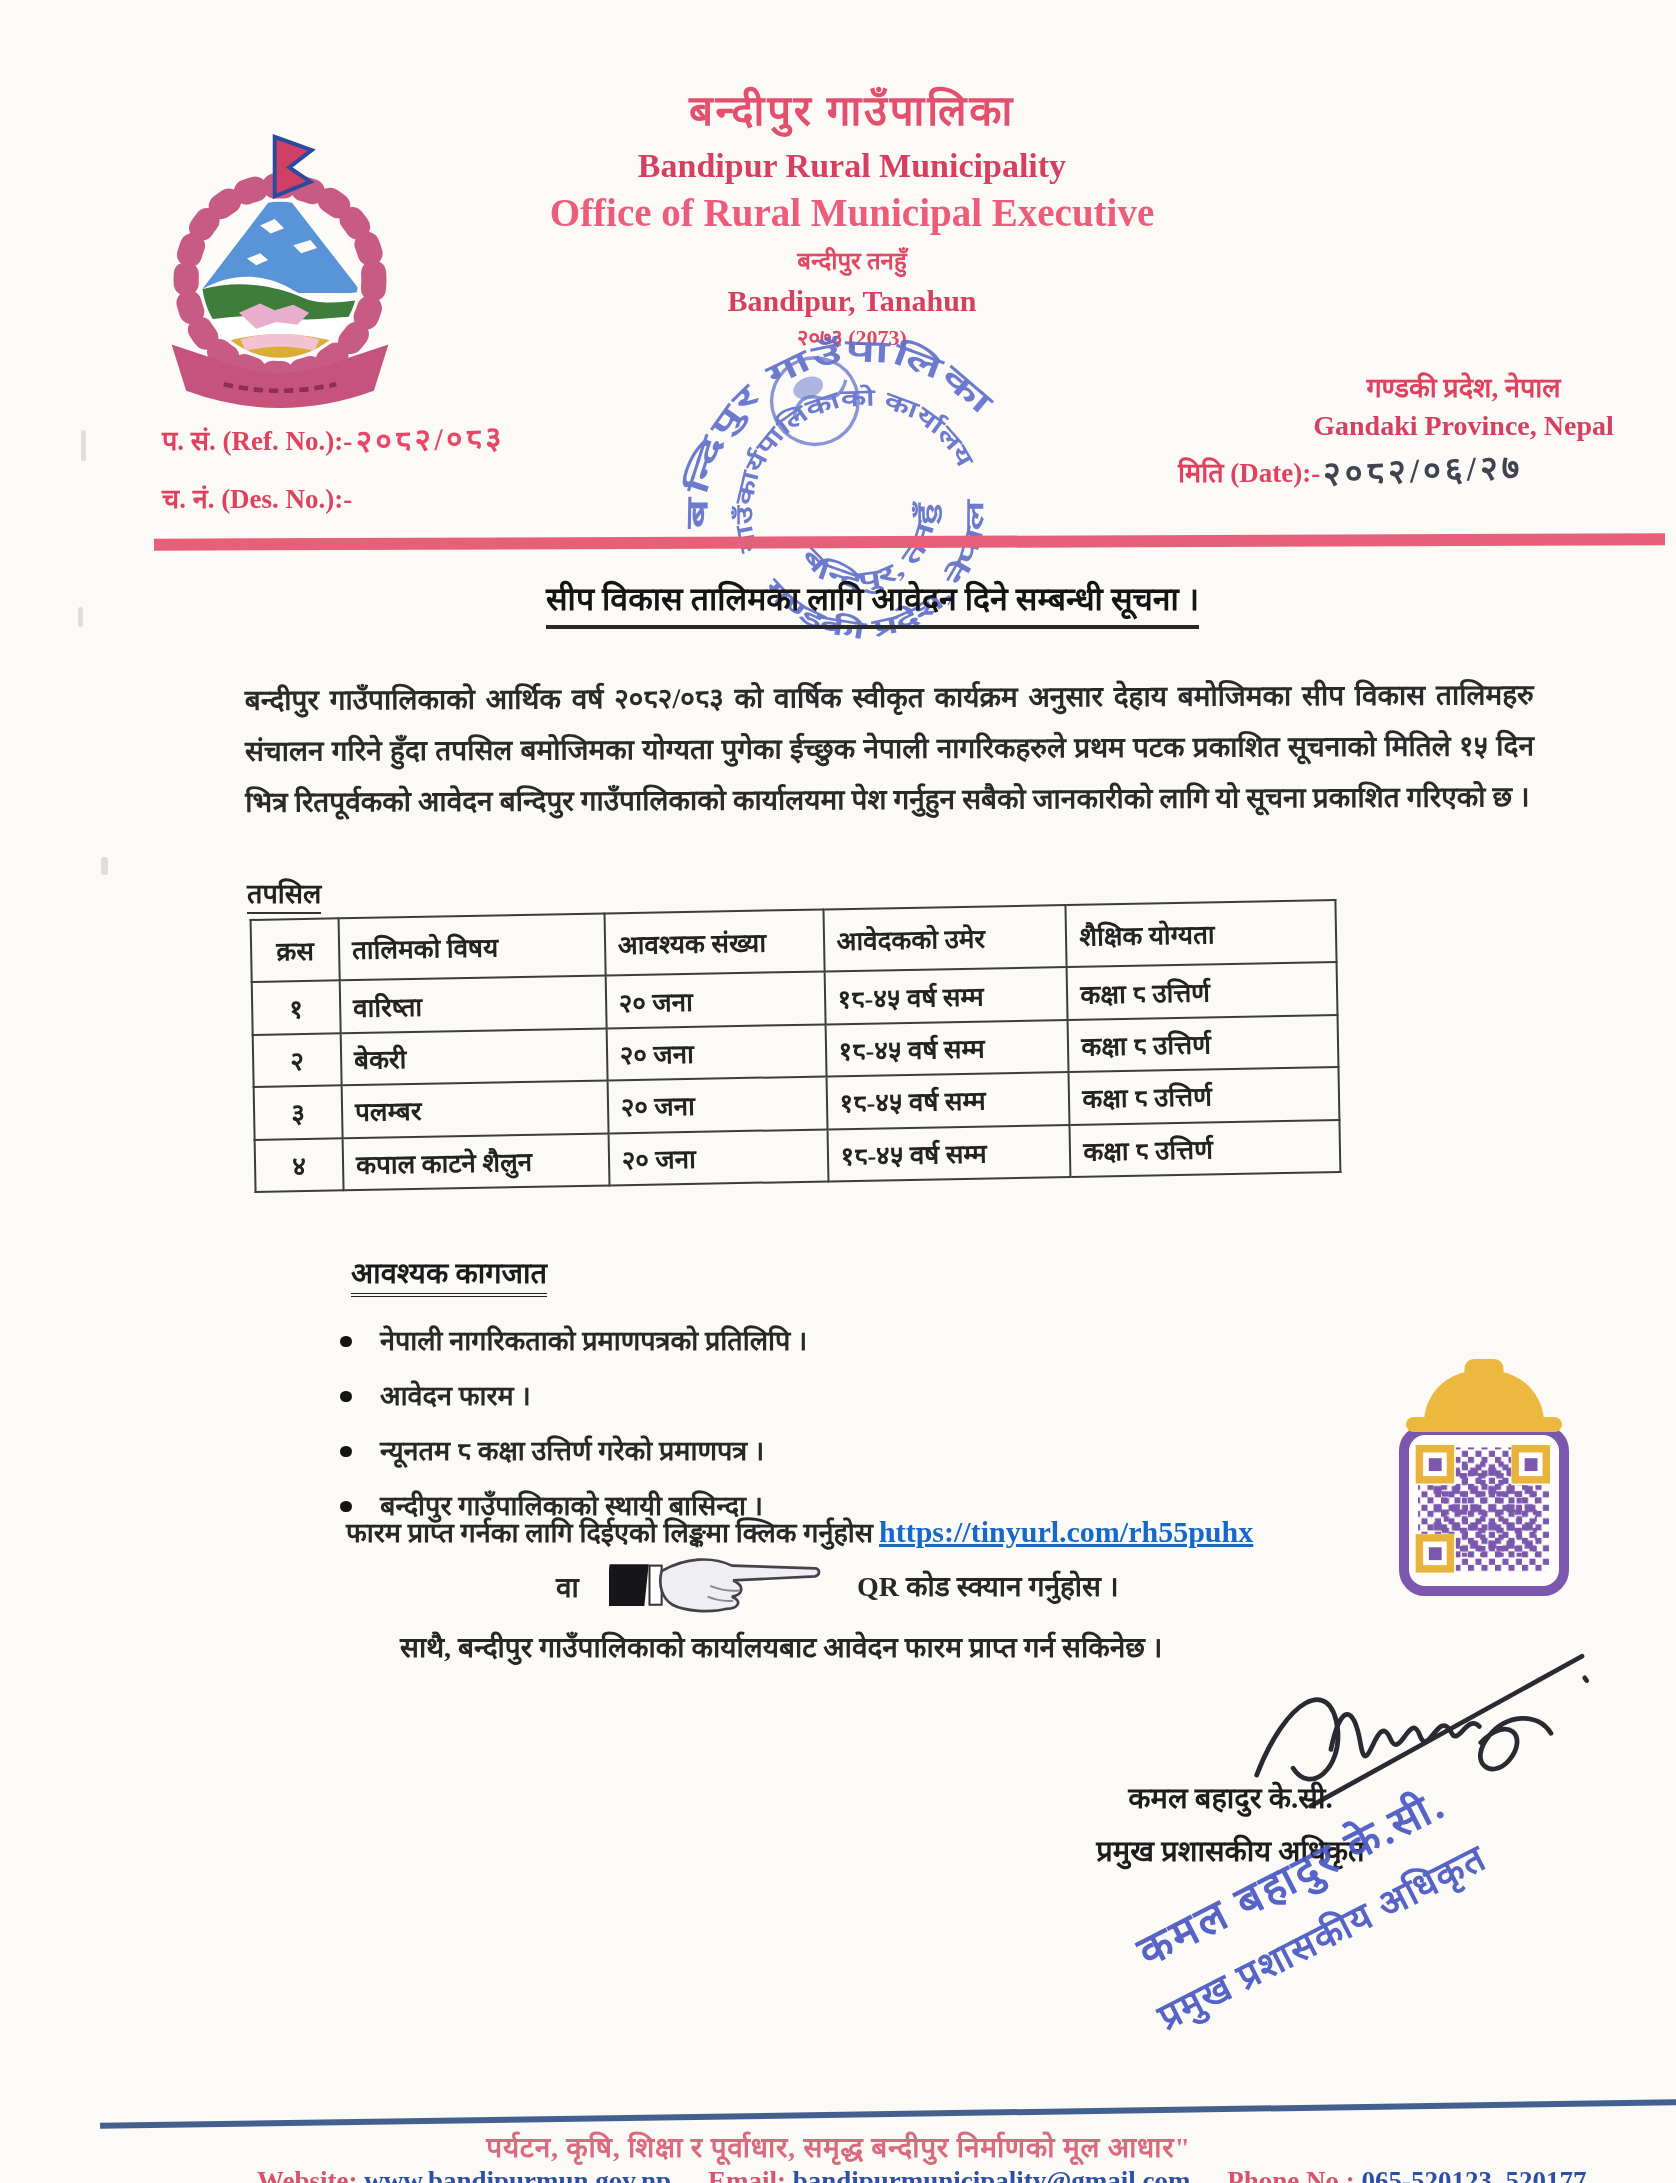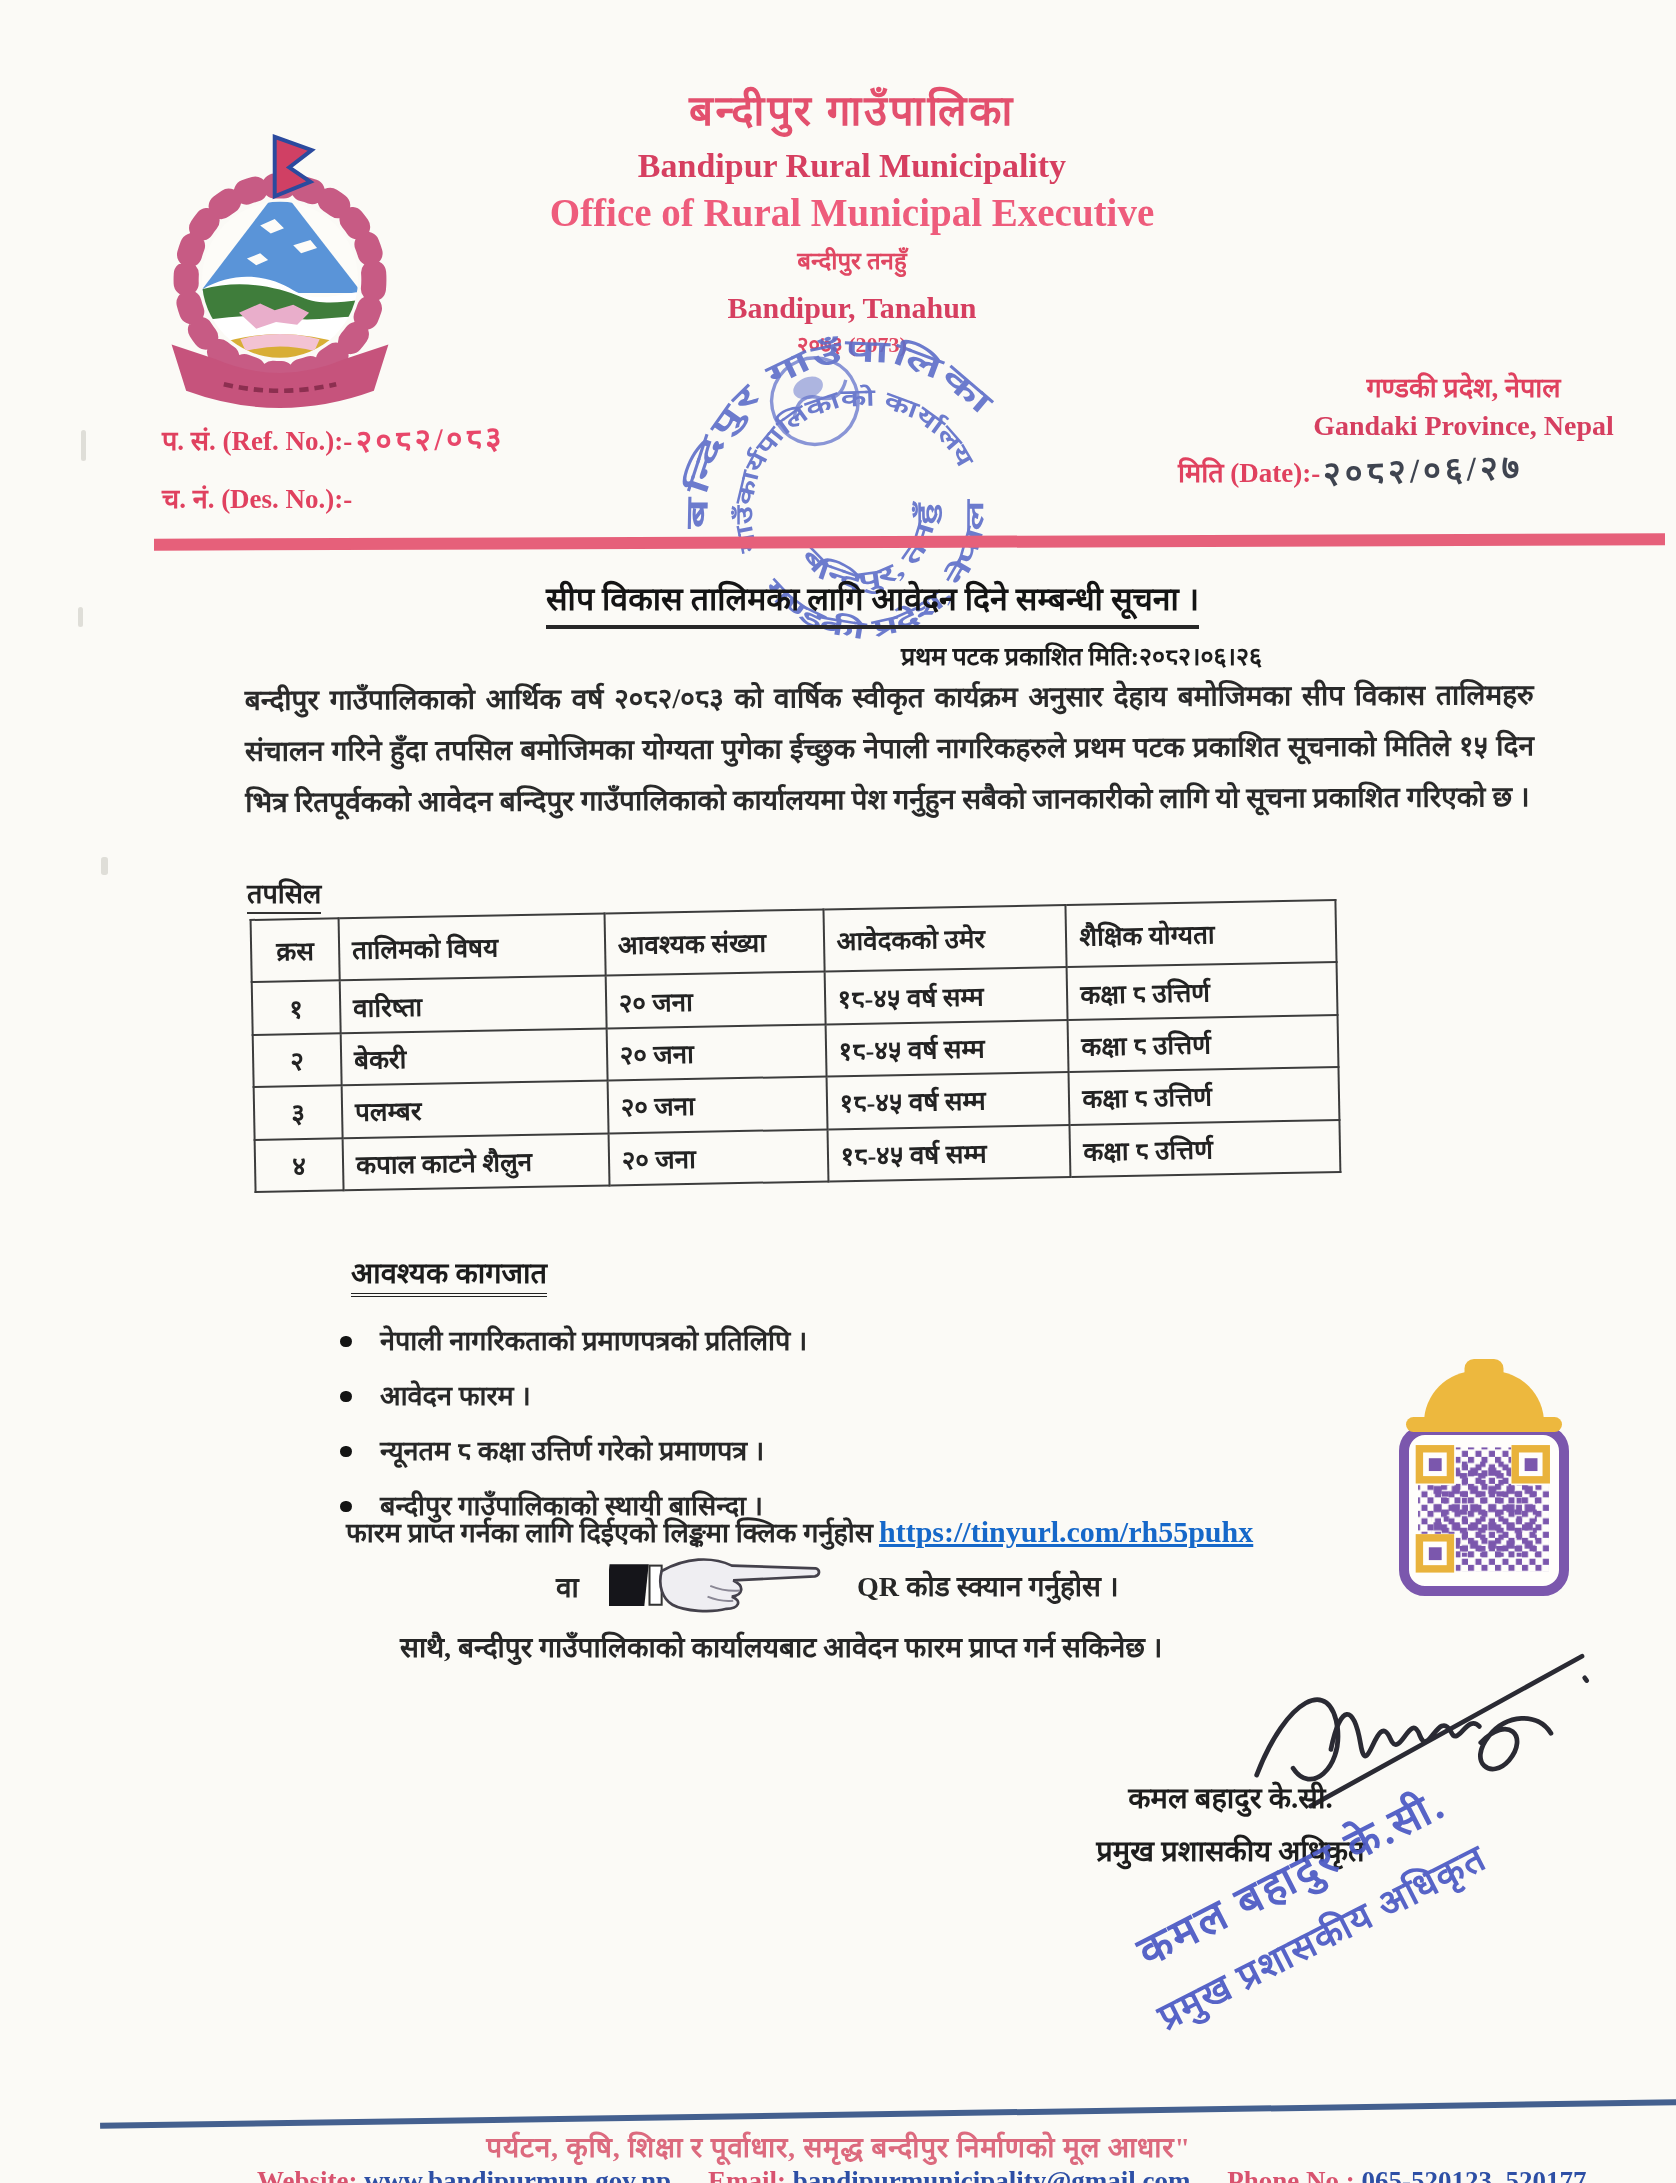--- a/index.html
+++ b/index.html
@@ -11,21 +11,21 @@
   .abs{position:absolute;}
 
   
   .hdr-center{left:365px; top:80px; width:974px; text-align:center;}
   .t-muni-np{font-size:42px; font-weight:bold; color:#e3506e; letter-spacing:2.7px;}
   .t-muni-en{font-size:34px; font-weight:bold; color:#d63f60; margin-top:9.5px;}
   .t-office-np{font-size:70px; font-weight:bold; color:#ee6584; letter-spacing:1.4px; margin-top:1.4px;
                text-shadow:2px 2px 0 rgba(214,63,96,.25);}
   .t-office-en{font-size:39px; font-weight:bold; color:#ee5c7c; margin-top:5.4px;}
   .t-place-np{font-size:24px; font-weight:bold; color:#e04863; margin-top:8px;}
-  .t-place-en{font-size:30px; font-weight:bold; color:#d63f60; margin-top:15px;}
+  .t-place-en{font-size:30px; font-weight:bold; color:#d63f60; margin-top:8px;}
   .t-year{font-size:22px; font-weight:bold; color:#e04863; margin-top:2.7px;}
 
   .hdr-right{left:1271px; top:368px; width:385px; text-align:center;}
   .t-prov-np{font-size:27px; font-weight:bold; color:#e0415f;}
   .t-prov-en{font-size:28px; font-weight:bold; color:#d63f60; margin-top:5.4px;}
 
   .ref-row{left:162px; font-size:27px; font-weight:bold; color:#e0415f; white-space:nowrap;}
   .ref-row.r1{top:417px;} .ref-row.r2{top:479px;}
   .hand-red{display:inline-block; font-size:31px; color:#e8476a; letter-spacing:3.4px;
             transform:rotate(-1.5deg); font-weight:600; margin-left:4px;}
@@ -180,21 +180,20 @@
         <textPath href="#arc4" startOffset="50%" text-anchor="middle" textLength="470" lengthAdjust="spacingAndGlyphs">गण्डकी प्रदेश, नेपाल</textPath>
       </text>
     </g>
   </svg>
 
   <div class="abs red-rule"></div>
 
   <div class="abs notice-title">
     <span>सीप विकास तालिमका लागि आवेदन दिने सम्बन्धी सूचना ।</span>
   </div>
-  <div class="abs published">प्रथम पटक प्रकाशित मिति:२०८२।०६।२६</div>
   <div class="abs body-par">बन्दीपुर गाउँपालिकाको आर्थिक वर्ष २०८२/०८३ को वार्षिक स्वीकृत कार्यक्रम अनुसार देहाय बमोजिमका सीप विकास तालिमहरु संचालन गरिने हुँदा तपसिल बमोजिमका योग्यता पुगेका ईच्छुक नेपाली नागरिकहरुले प्रथम पटक प्रकाशित सूचनाको मितिले १५ दिन भित्र रितपूर्वकको आवेदन बन्दिपुर गाउँपालिकाको कार्यालयमा पेश गर्नुहुन सबैको जानकारीको लागि यो सूचना प्रकाशित गरिएको छ ।</div>
   <div class="abs tapasil"><span>तपसिल</span></div>
 
   <table class="skill">
     <colgroup>
         <col style="width:88px">
         <col style="width:266px">
         <col style="width:219px">
         <col style="width:243px">
         <col style="width:270px">

